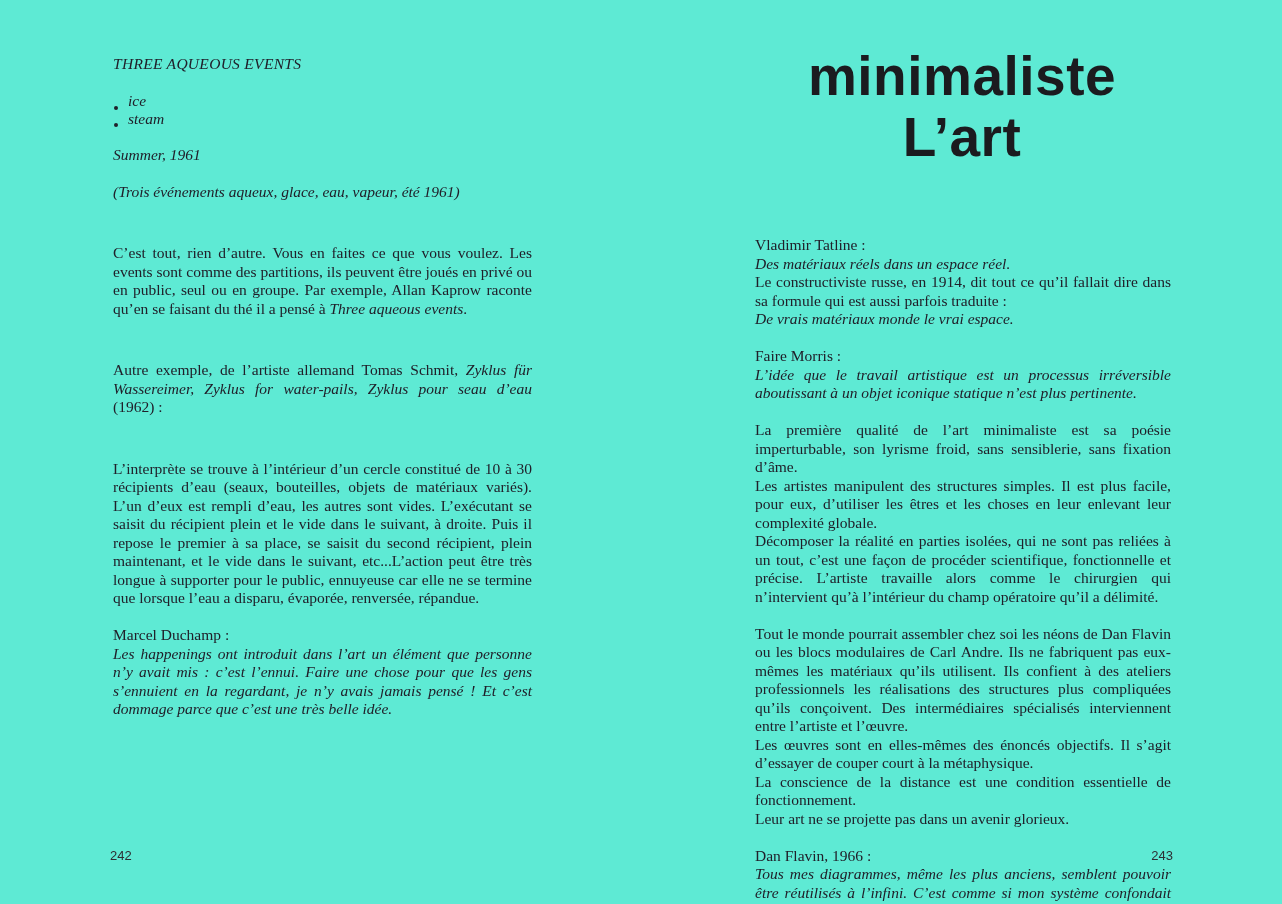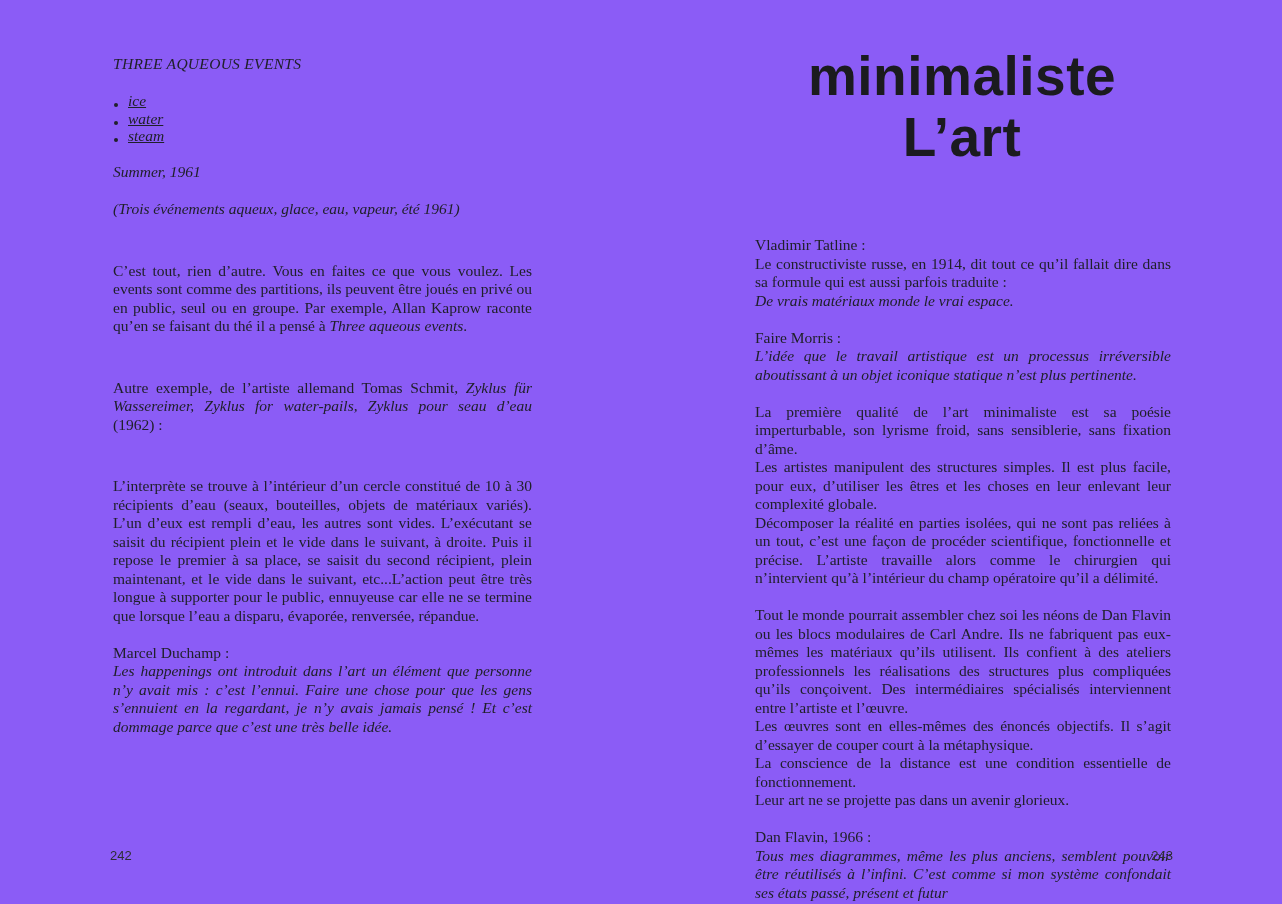--- a/index.html
+++ b/index.html
@@ -1,21 +1,21 @@
 <!DOCTYPE html>
 <html lang="fr"><head>
 <meta charset="utf-8">
 <style>
   * { margin: 0; padding: 0; box-sizing: border-box; }
   html, body { background: #ffffff; }
   .spread {
     position: relative;
     width: 1282px;
     height: 904px;
-    background: #8b5cf6;
+    background: #5eead4;
     overflow: hidden;
     font-family: "Liberation Serif", serif;
     color: #20202a;
   }
 
   
   .lp-body {
     position: absolute;
     left: 113px;
     top: 55px;
@@ -24,23 +24,22 @@
     line-height: 18.5px;
   }
   .block { margin-bottom: 18.5px; }
   .lp-title {
     font-style: italic;
     letter-spacing: 0.3px;
   }
   .bullet-list { margin-bottom: 18.5px; }
   .bullet-item {
     display: flex;
-    align-items: center;
+    align-items: flex-end;
     line-height: 17.5px;
-    text-decoration: underline;
   }
   .bullet-dot {
     width: 4px;
     height: 4px;
     border-radius: 50%;
     background: #20202a;
     margin: 9px 10px 0 1px;
     flex: 0 0 4px;
   }
   .bullet-text { font-style: italic; }
@@ -92,24 +91,20 @@
 
     <div class="block lp-title">THREE AQUEOUS EVENTS</div>
 
     <div class="bullet-list">
       <div class="bullet-item">
         <span class="bullet-dot"></span>
         <span class="bullet-text">ice</span>
       </div>
       <div class="bullet-item">
         <span class="bullet-dot"></span>
-        <span class="bullet-text">water</span>
-      </div>
-      <div class="bullet-item">
-        <span class="bullet-dot"></span>
         <span class="bullet-text">steam</span>
       </div>
     </div>
 
     <div class="block ital">Summer, 1961</div>
 
     <div class="block ital">(Trois événements aqueux, glace, eau, vapeur, été 1961)</div>
 
     <div class="block para"><span>C’est tout, rien d’autre. Vous en faites ce que vous voulez. Les events sont comme des partitions, ils peuvent être joués en privé ou en public, seul ou en groupe. Par exemple, Allan Kaprow raconte qu’en se faisant du thé il a pensé à </span><span class="ital">Three aqueous events</span><span>.</span></div>
 
@@ -126,20 +121,21 @@
 
   <div class="rp-title">
     <div>minimaliste</div>
     <div>L’art</div>
   </div>
 
   <div class="rp-body">
 
     <div class="block tight">
       <div>Vladimir Tatline :</div>
+      <div class="ital">Des matériaux réels dans un espace réel.</div>
       <p>Le constructiviste russe, en 1914, dit tout ce qu’il fallait dire dans sa formule qui est aussi parfois traduite :</p>
       <div class="ital">De vrais matériaux monde le vrai espace.</div>
     </div>
 
     <div class="block quote-block">
       <div>Faire Morris :</div>
       <div class="quote">L’idée que le travail artistique est un processus irréversible aboutissant à un objet iconique statique n’est plus pertinente.</div>
     </div>
 
     <div class="block para-group">

